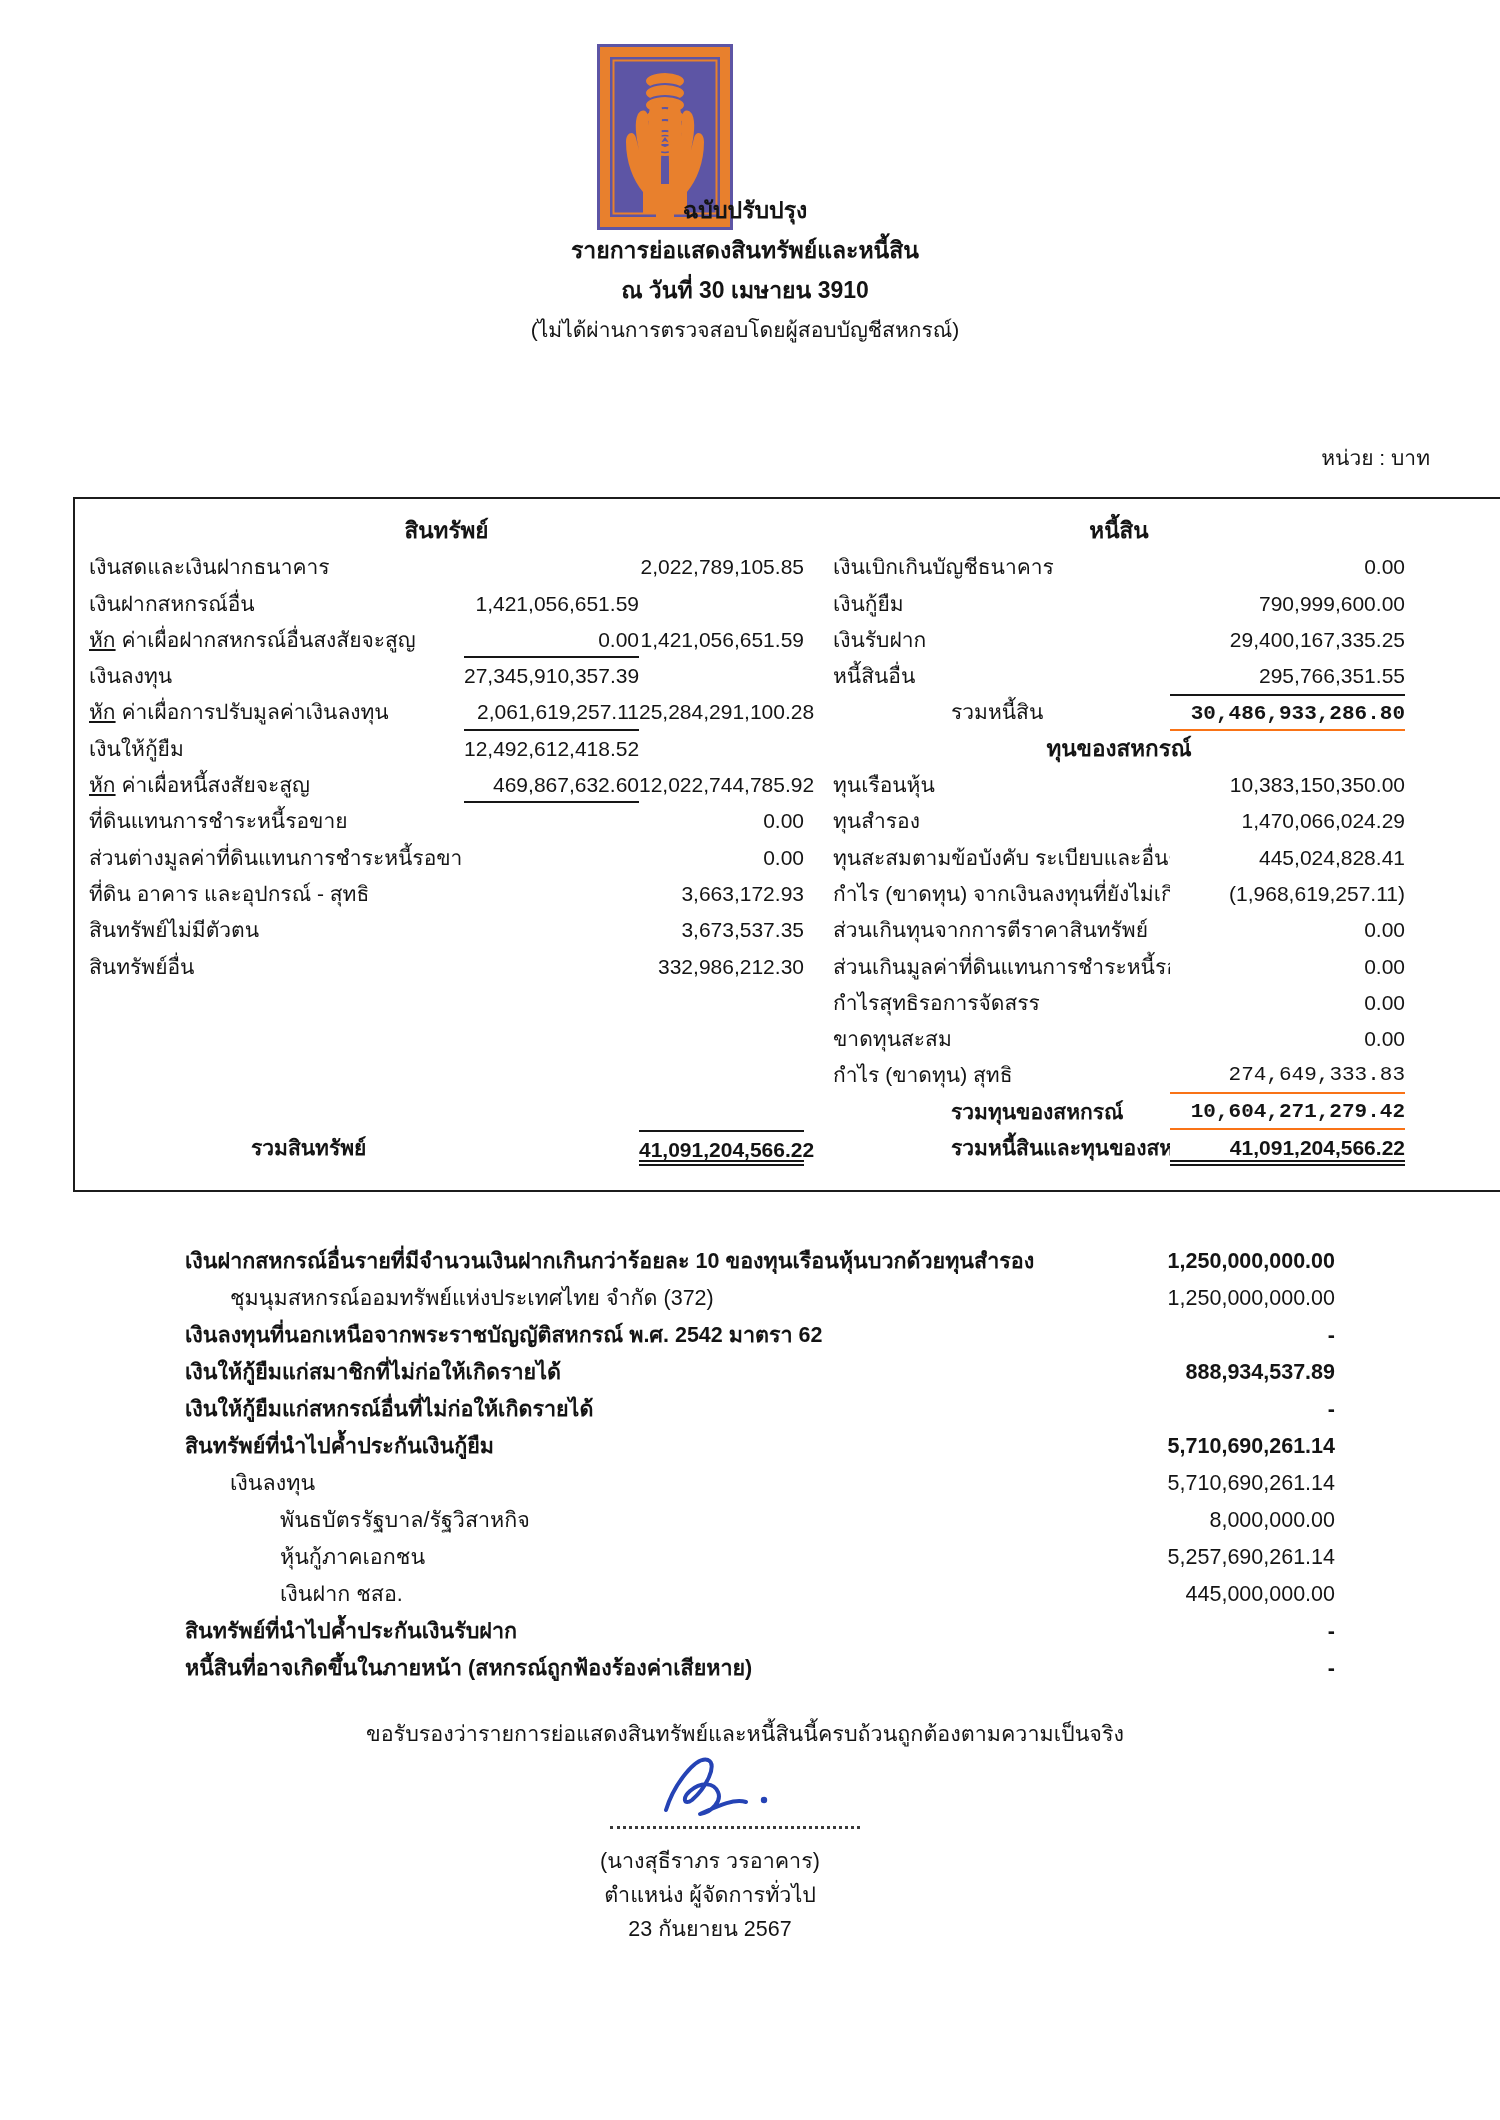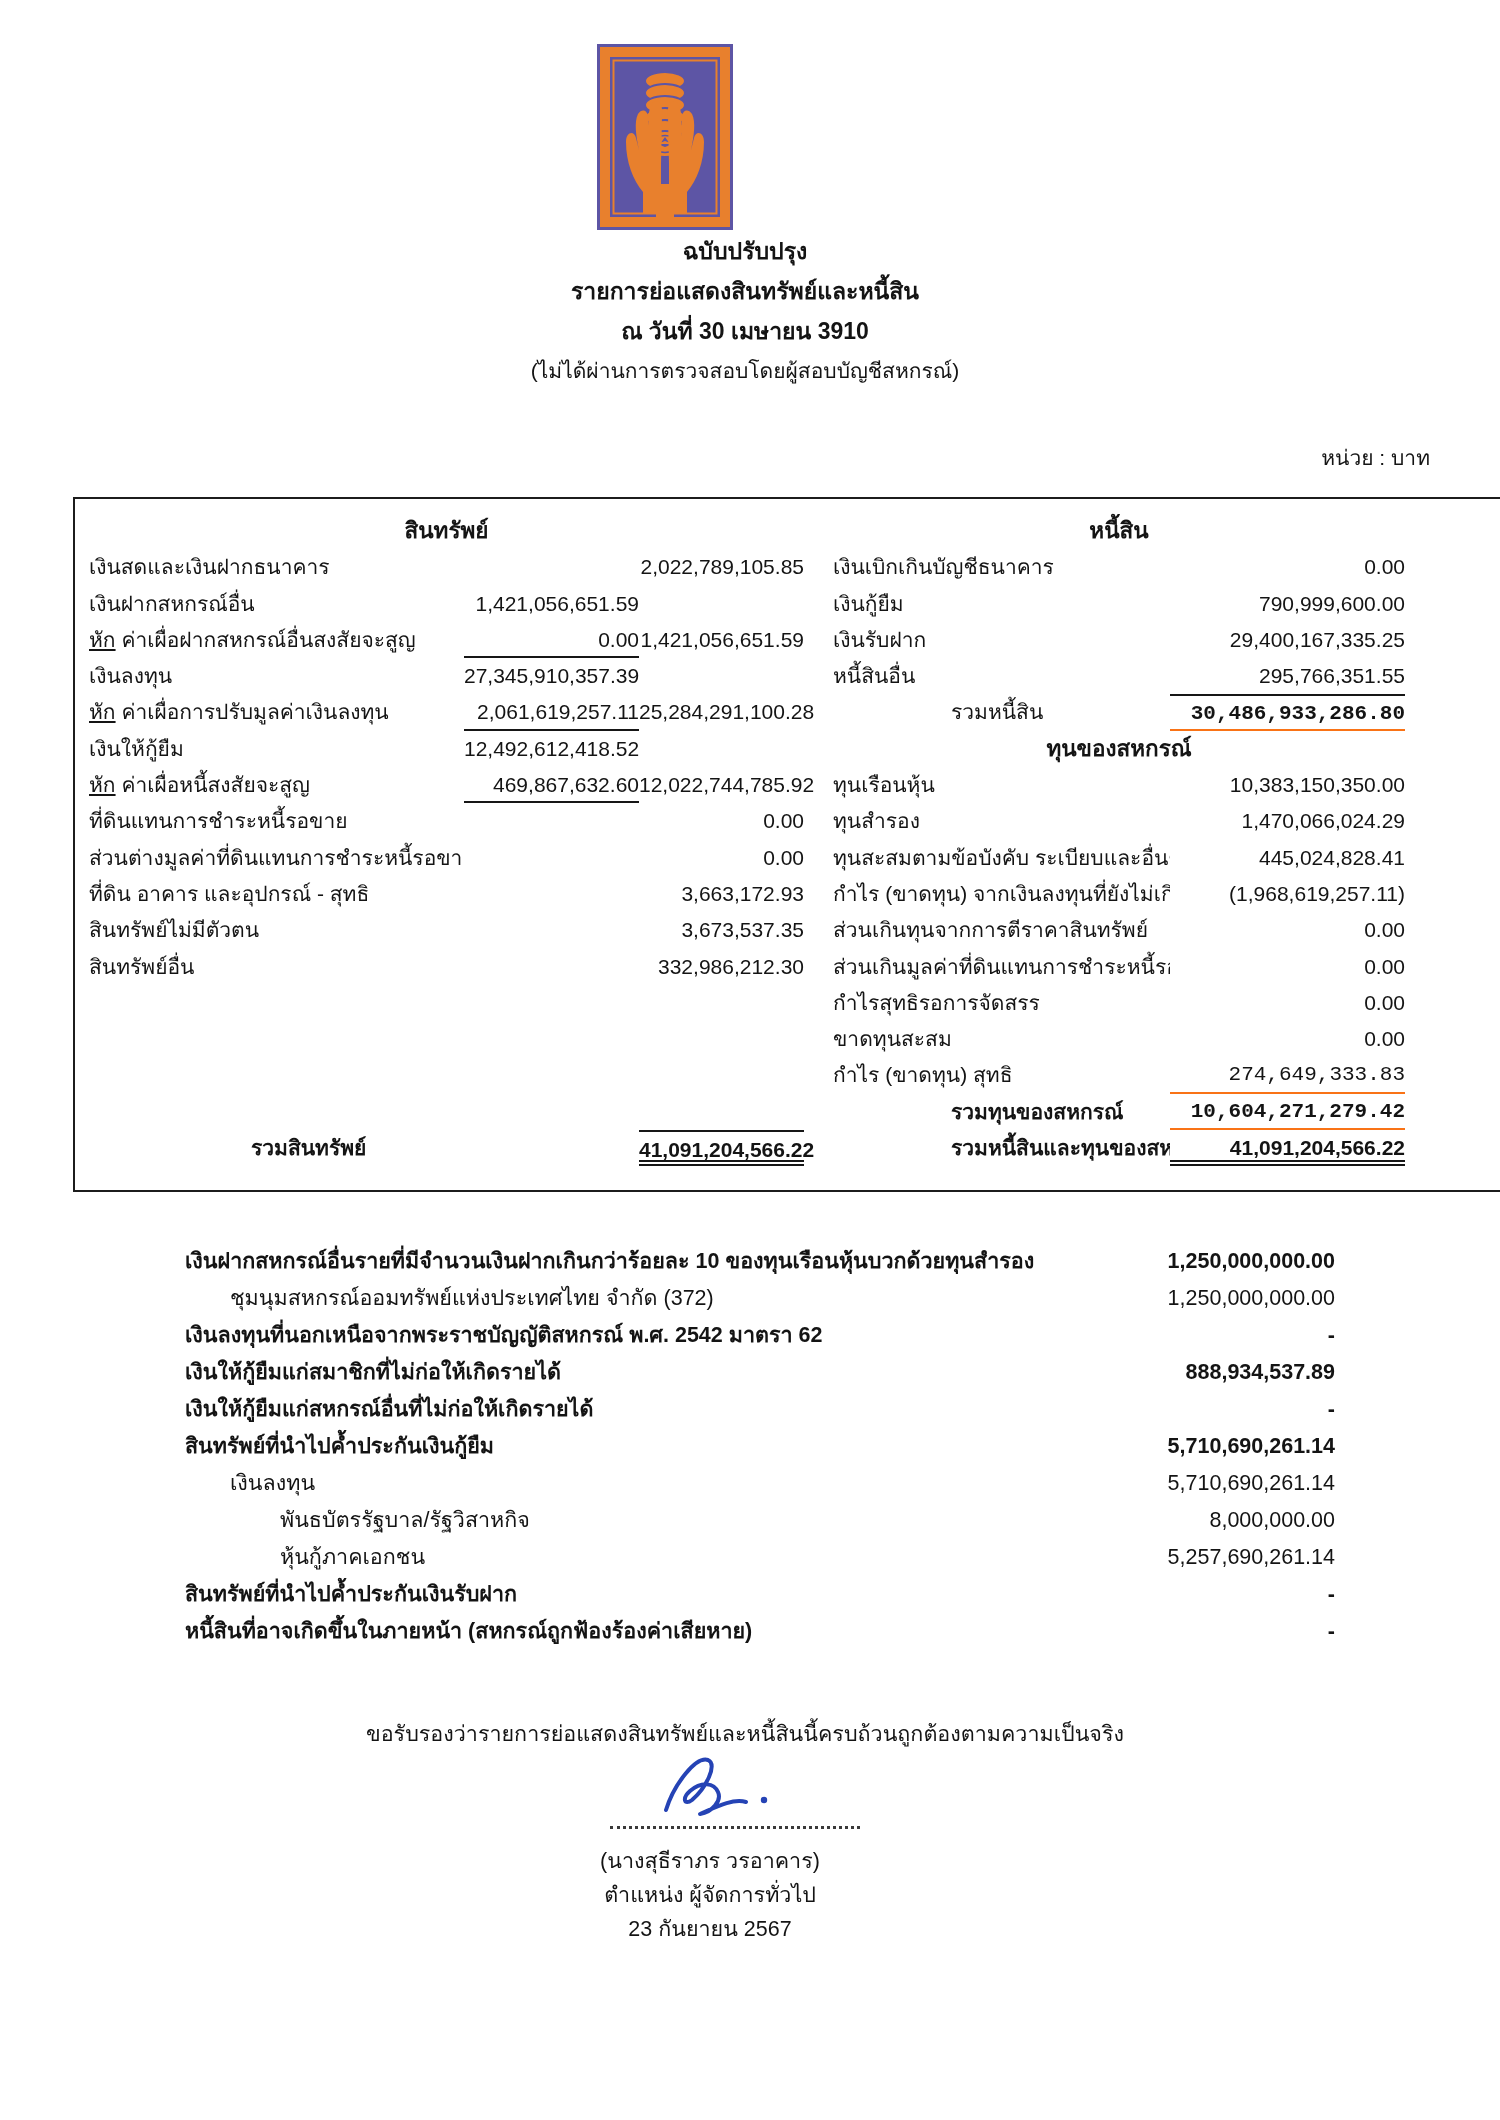--- a/index.html
+++ b/index.html
@@ -1,21 +1,21 @@
 <!DOCTYPE html>
 <html><head>
 <meta charset="utf-8">
 <style>
   html,body{margin:0;padding:0;background:#e9e9e9;}
   #page{position:relative;width:1500px;height:2120px;background:#ffffff;margin:0 auto;
         font-family:"Liberation Sans","DejaVu Sans",sans-serif;color:#141414;overflow:hidden;}
   .abs{position:absolute;}
 
   
-  #titles{top:190px;left:0;width:1490px;text-align:center;margin-top:41px;}
+  #titles{top:190px;left:0;width:1490px;text-align:center;}
   .t-line{font-size:23px;font-weight:bold;line-height:40px;}
   .t-note{font-size:21px;font-weight:normal;line-height:40px;}
   #unit-label{top:441px;right:70px;font-size:21px;margin-left:48px;}
 
   
   #sheet{left:73px;top:497px;width:1482px;height:695px;border:2.5px solid #1c1c1c;box-sizing:border-box;}
   #assets-col{position:absolute;left:14px;top:14px;width:715px;}
   #right-col{position:absolute;left:758px;top:14px;width:572px;}
   .sec-head{height:36.3px;line-height:36.3px;text-align:center;font-weight:bold;font-size:22.5px;}
   .row{display:flex;height:36.3px;line-height:36.3px;font-size:21px;}
@@ -268,20 +268,24 @@
         <div class="s-val">5,710,690,261.14</div>
       </div>
       <div class="s-row">
         <div class="s-label ind2">พันธบัตรรัฐบาล/รัฐวิสาหกิจ</div>
         <div class="s-val">8,000,000.00</div>
       </div>
       <div class="s-row">
         <div class="s-label ind2">หุ้นกู้ภาคเอกชน</div>
         <div class="s-val">5,257,690,261.14</div>
       </div>
+      <div class="s-row">
+        <div class="s-label ind2">เงินฝาก ชสอ.</div>
+        <div class="s-val">445,000,000.00</div>
+      </div>
       <div class="s-row bold">
         <div class="s-label">สินทรัพย์ที่นำไปค้ำประกันเงินรับฝาก</div>
         <div class="s-val">-</div>
       </div>
       <div class="s-row bold">
         <div class="s-label">หนี้สินที่อาจเกิดขึ้นในภายหน้า (สหกรณ์ถูกฟ้องร้องค่าเสียหาย)</div>
         <div class="s-val">-</div>
       </div>
     </div>
 

